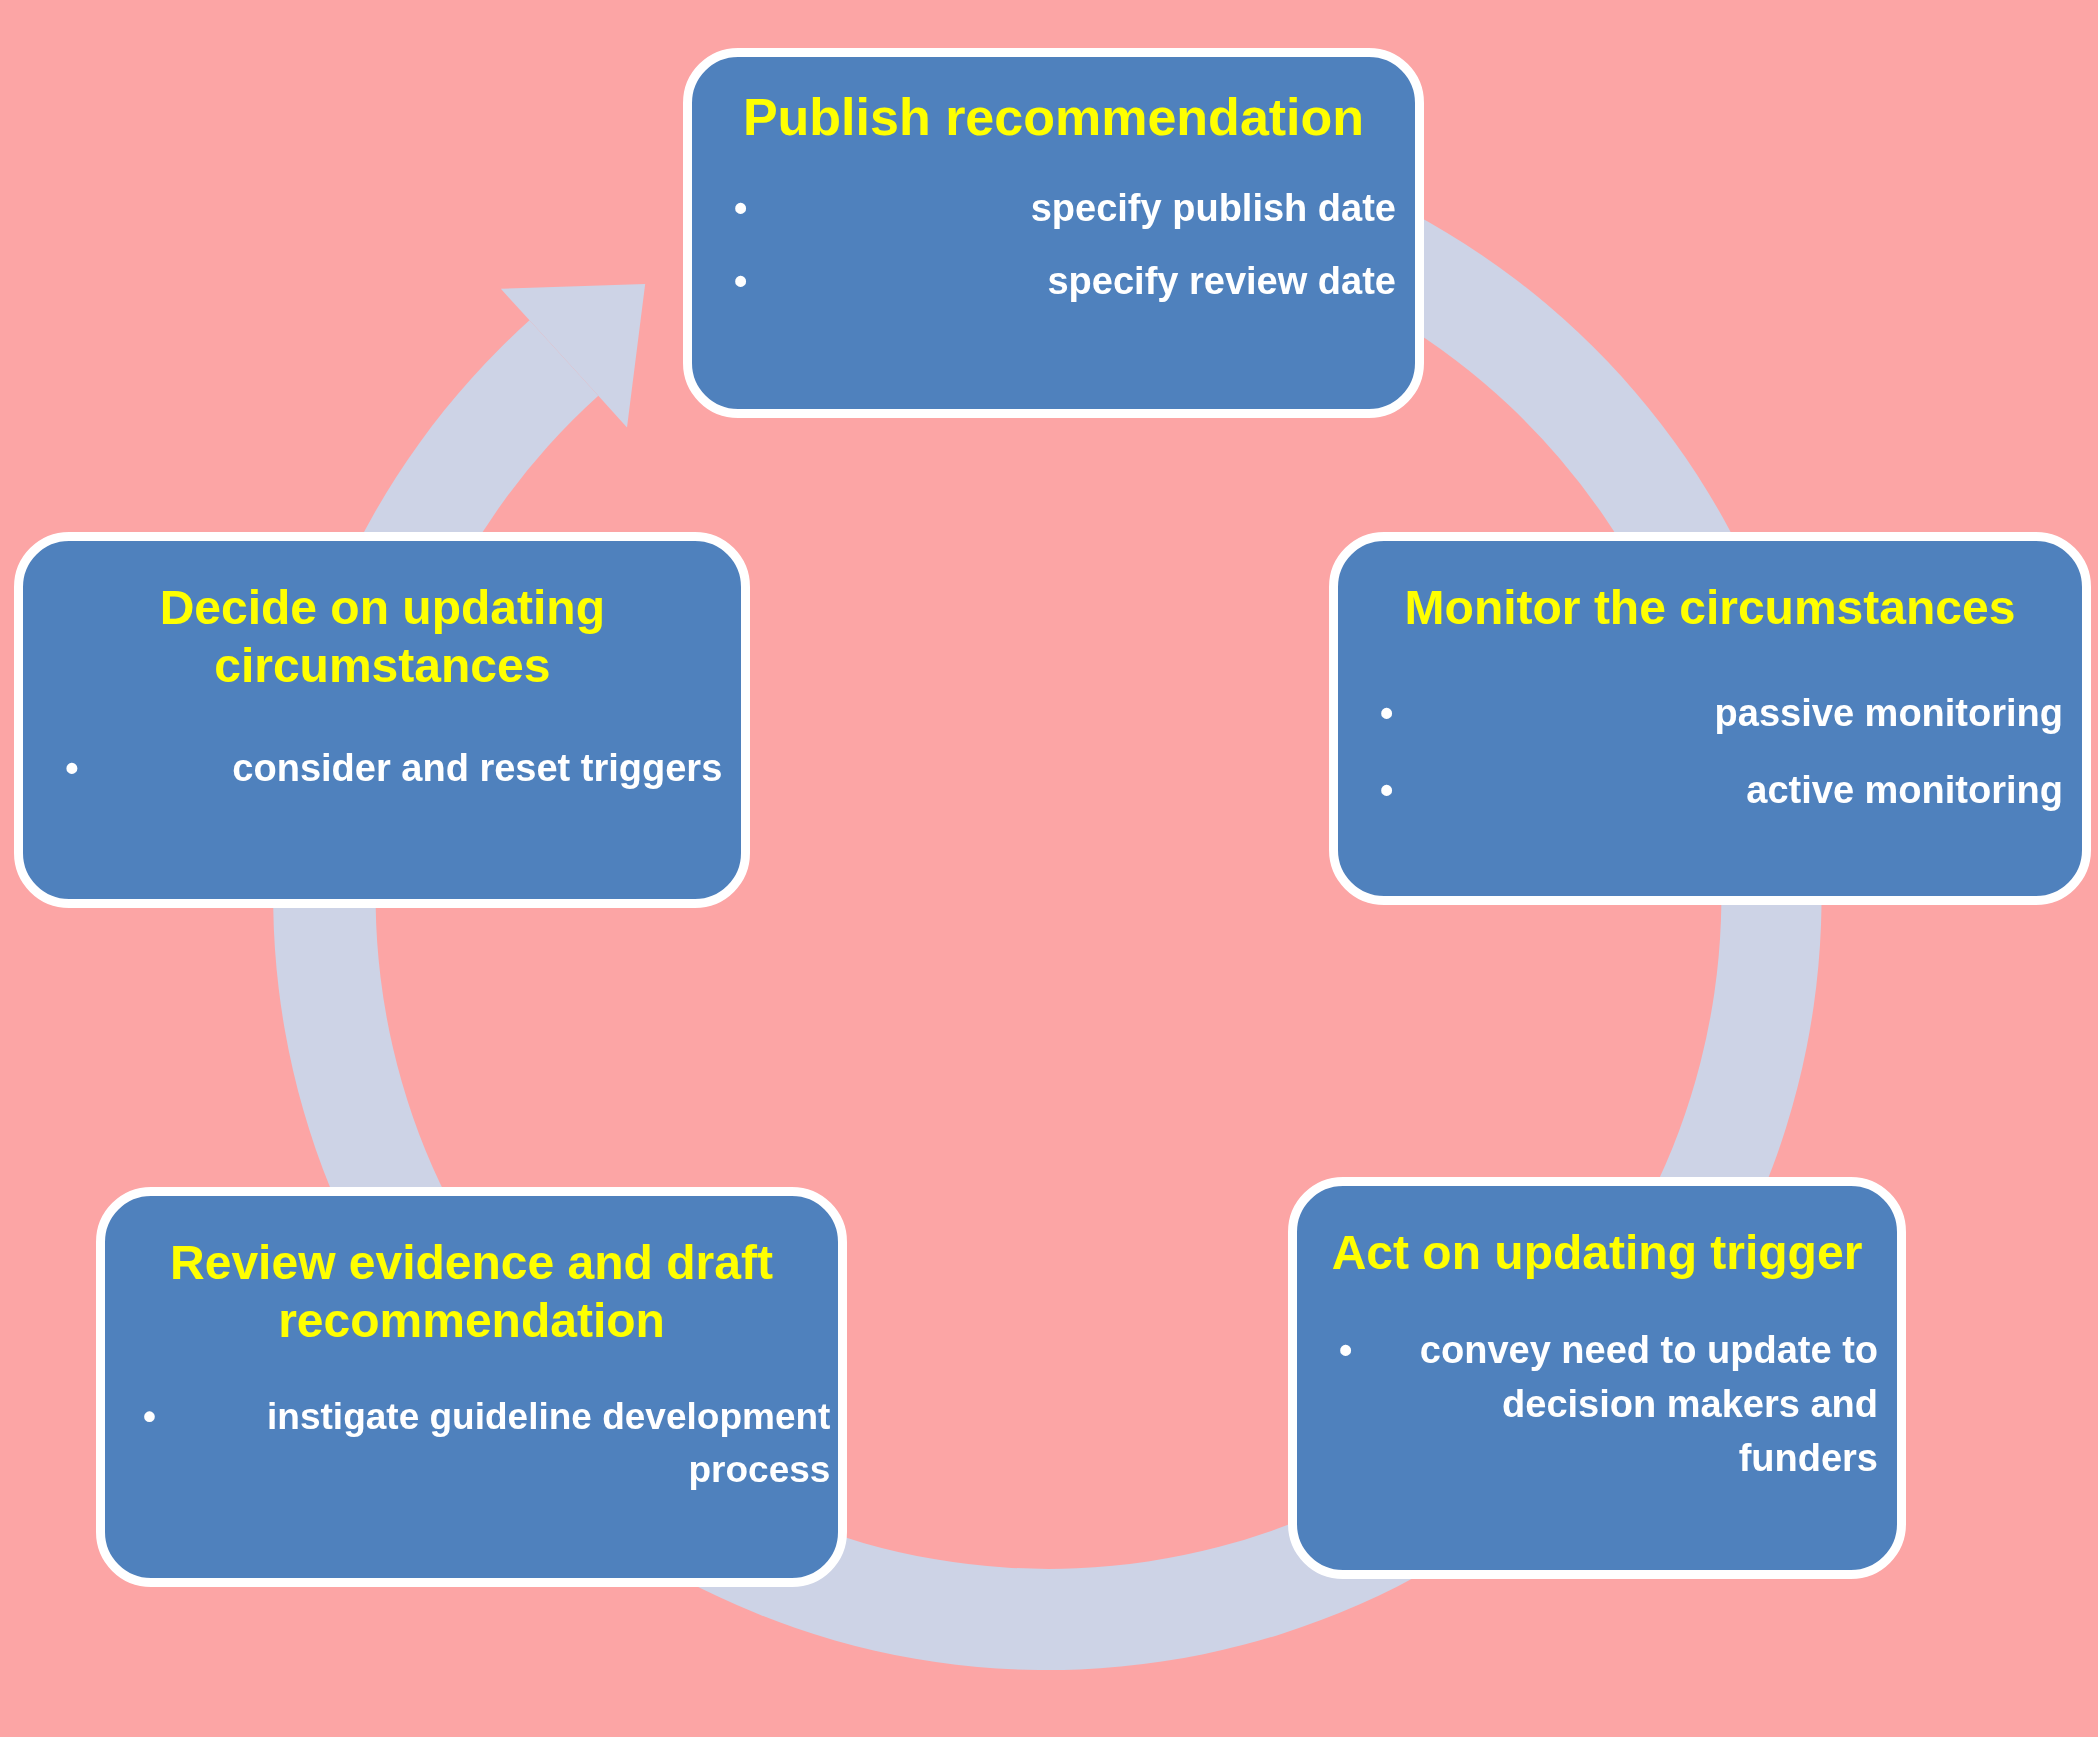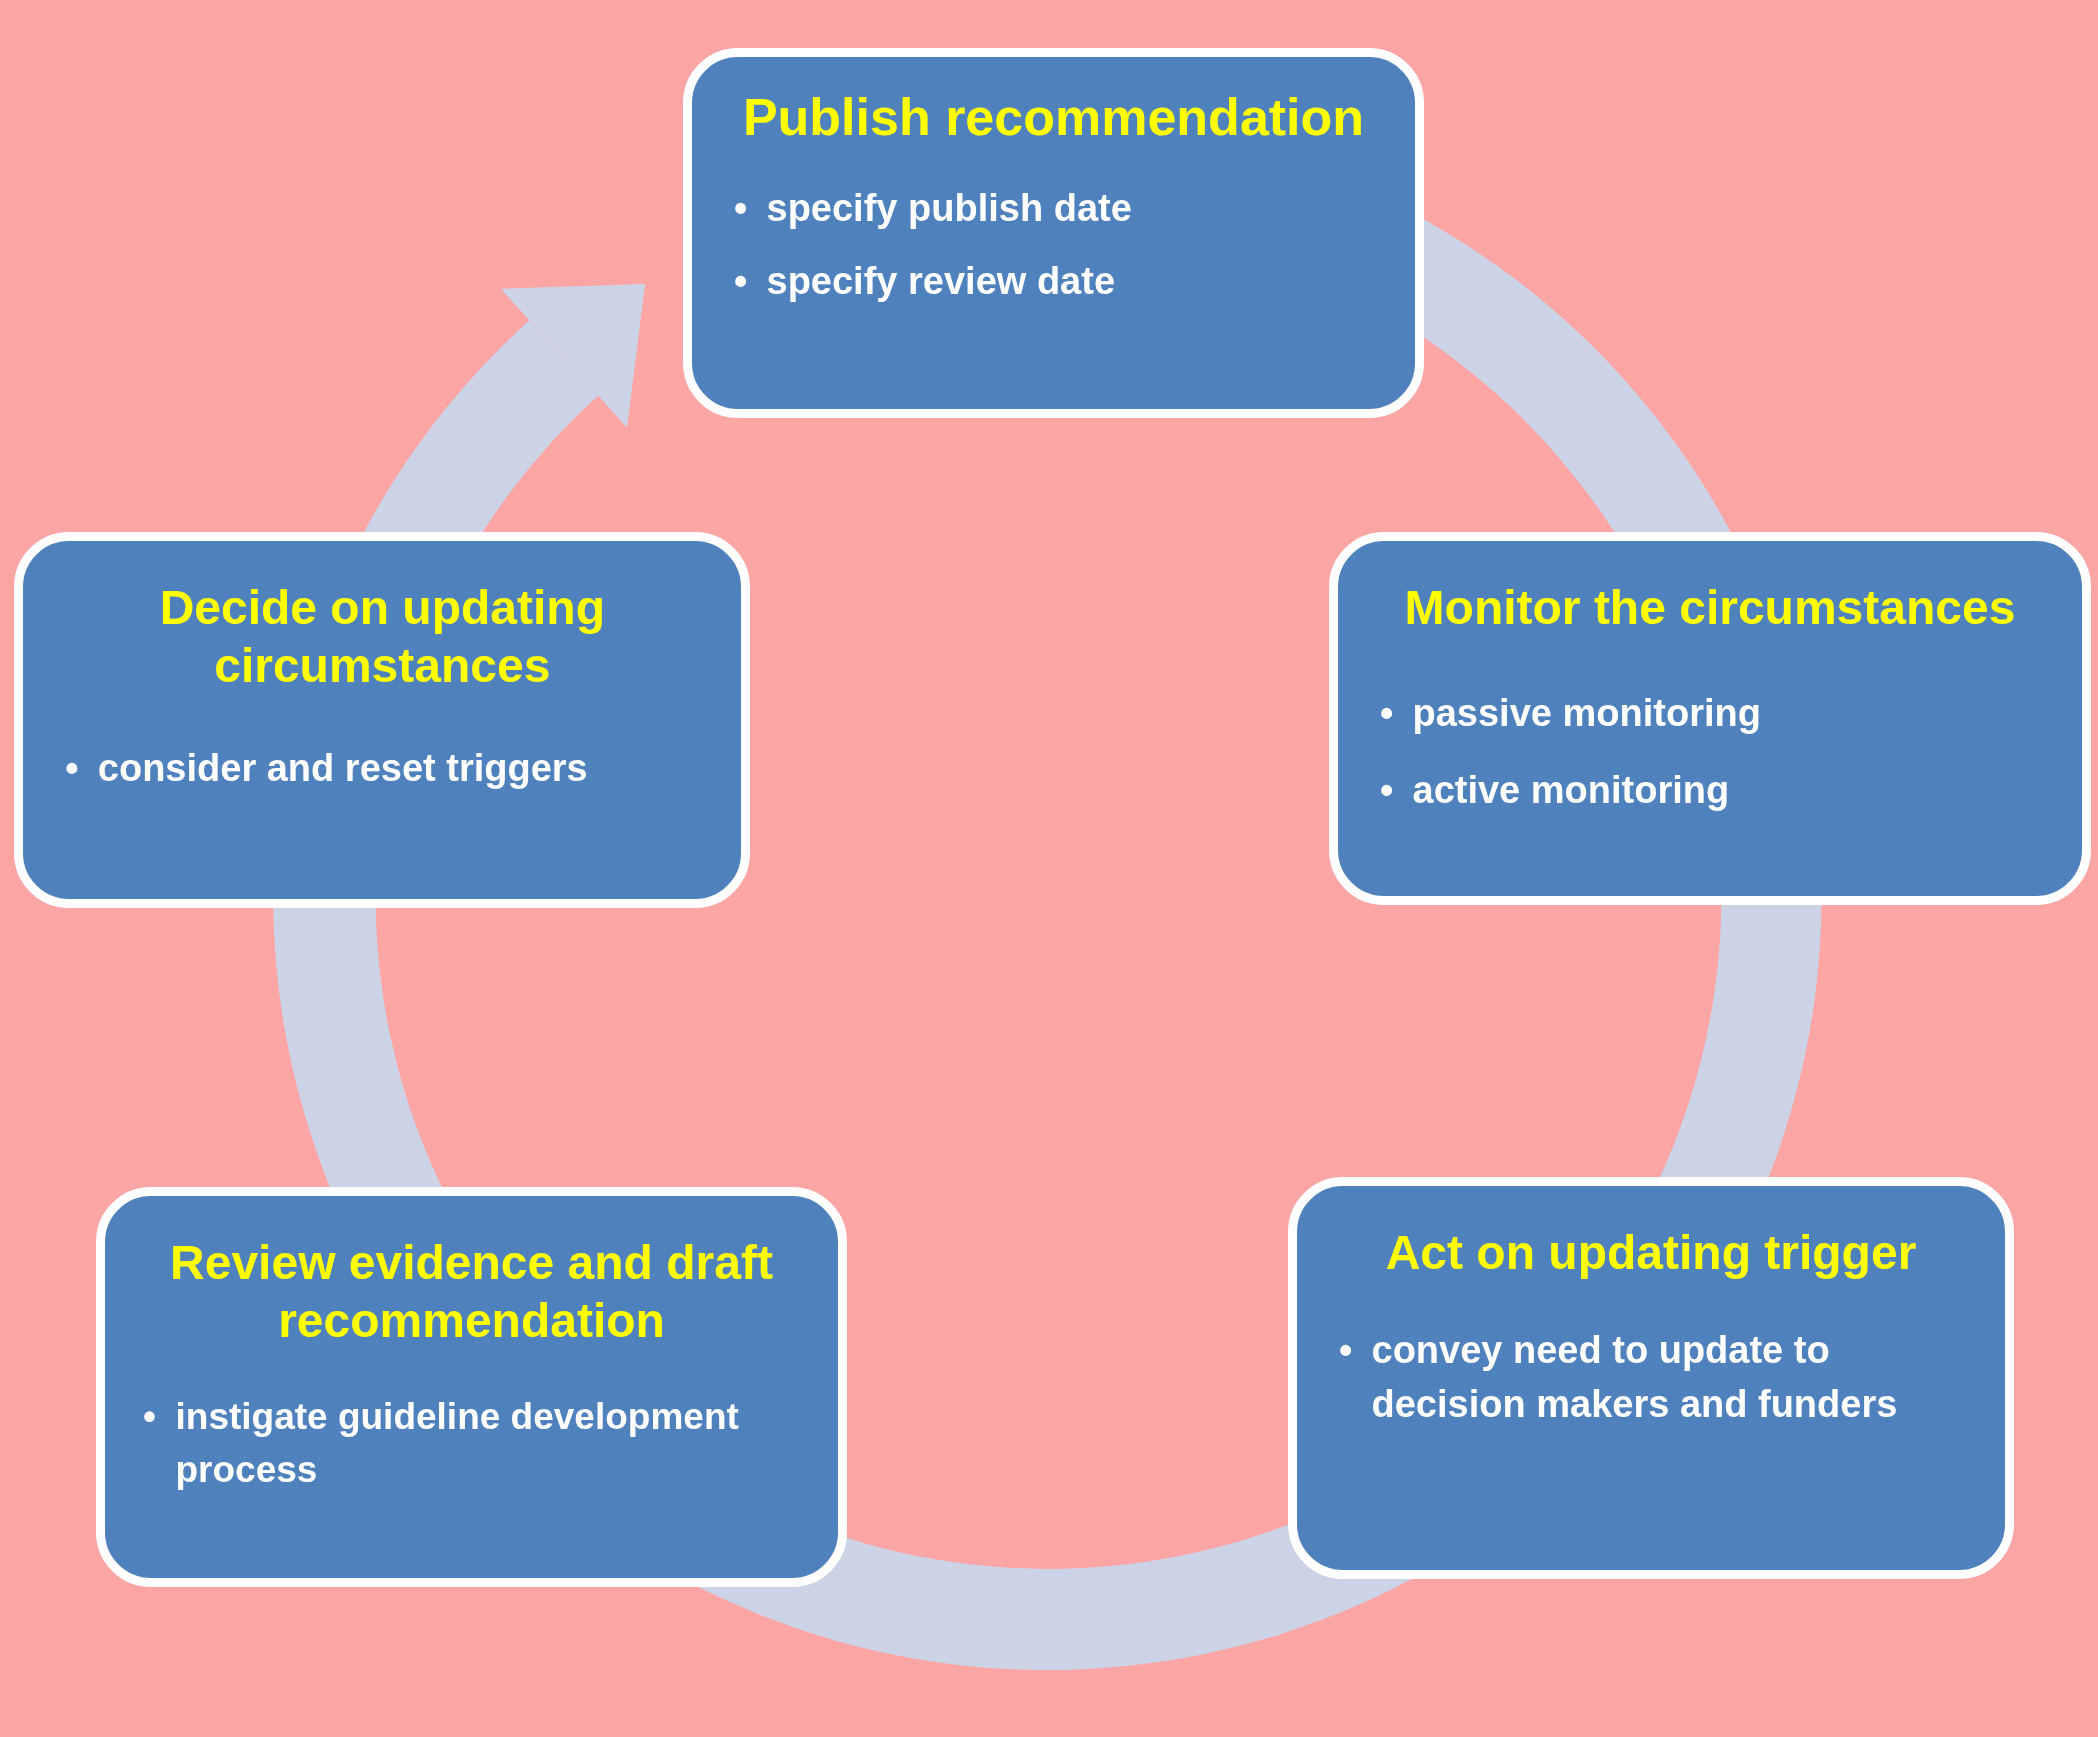--- a/index.html
+++ b/index.html
@@ -36,35 +36,36 @@
     margin: 42px 0 0;
     padding: 0 19px 0 42px;
     font-size: 38px;
     font-weight: 700;
   }
   .box li {
     position: relative;
     padding-left: 32.5px;
     line-height: 1.42;
     margin-bottom: 27px;
+    text-align: right;
   }
   .box li::before {
     content: "\2022";
     position: absolute;
     left: 0;
     top: 0;
   }
   .box-publish { left: 683px;  top: 48px;   width: 741px; height: 370px; }
   .box-publish h2 { font-size: 52px; padding-top: 29px; }
   .box-publish ul { margin-top: 34px; }
   .box-publish li { margin-bottom: 19px; }
   .box-monitor { left: 1329px; top: 532px;  width: 762px; height: 373px; }
   .box-monitor ul { margin-top: 50px; }
   .box-monitor li { margin-bottom: 23px; }
-  .box-act     { left: 1288px; top: 1177px; width: 726px; height: 402px; }
+  .box-act     { left: 1288px; top: 1177px; width: 618px; height: 402px; }
   .box-review  { left: 96px;  top: 1187px; width: 751px; height: 400px; }
   .box-review ul { padding-left: 38px; padding-right: 7.6px; font-size: 37px; }
   .box-decide  { left: 14.3px;   top: 532px;  width: 736px; height: 376px; }
   .box-decide ul { margin-top: 48px; }
 </style>
 </head>
 <body>
 
 <div class="canvas">
 

